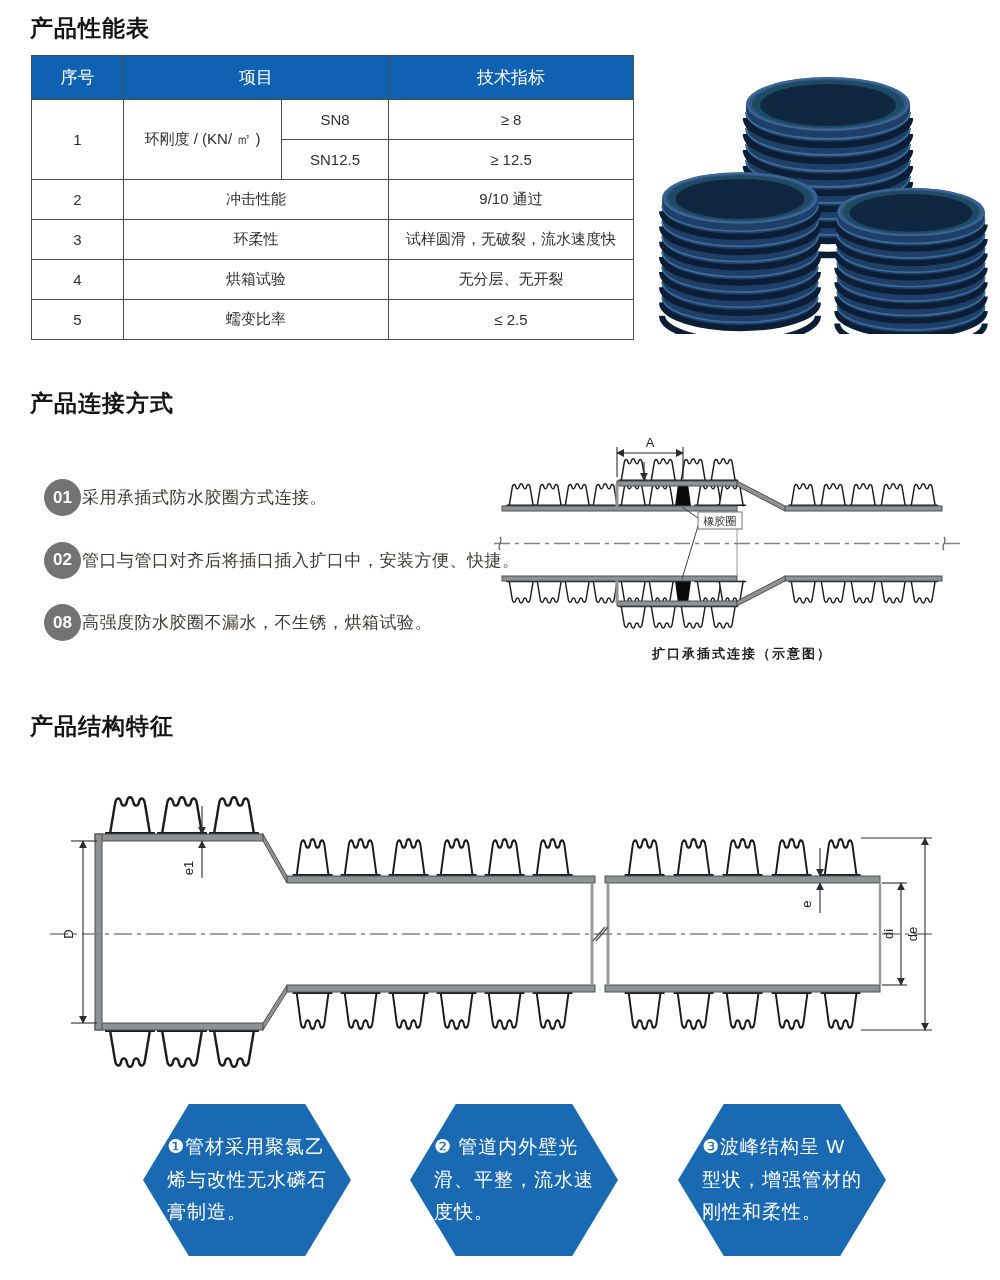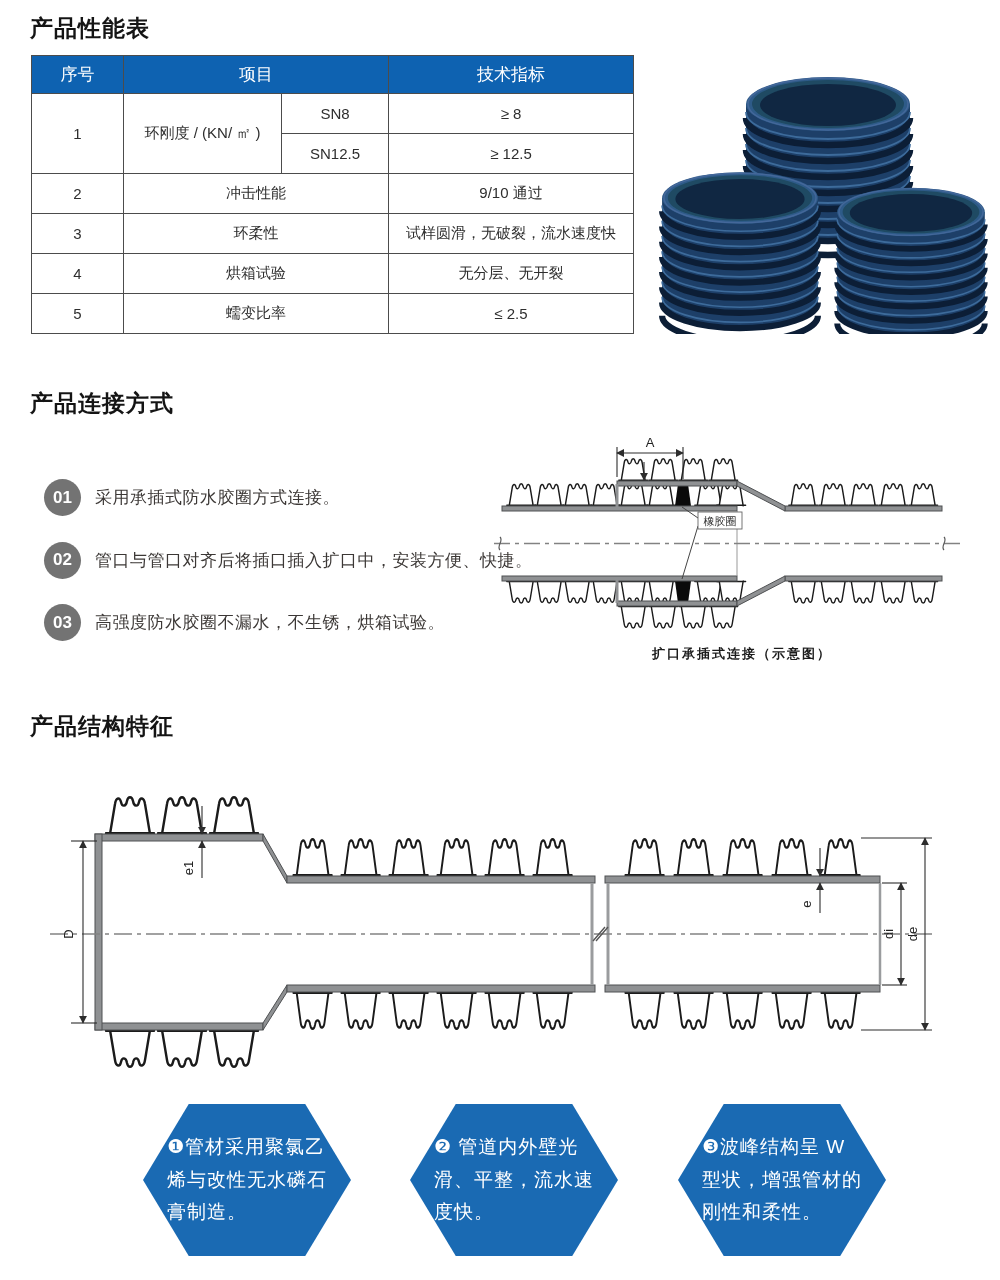--- a/index.html
+++ b/index.html
@@ -4,33 +4,33 @@
 <style>
   * { margin:0; padding:0; box-sizing:border-box; }
   html,body { background:#fff; }
   body { font-family:"Liberation Sans","DejaVu Sans",sans-serif; color:#222; }
   .page { position:relative; width:1000px; height:1280px; background:#fff; overflow:hidden; }
 
   .sec-title { position:absolute; left:30px; font-size:23px; font-weight:700; color:#141414; letter-spacing:1px; }
 
   
   .perf-table { position:absolute; left:31px; top:55px; width:602px; border-collapse:collapse; table-layout:fixed; }
-  .perf-table th, .perf-table td { border:1.6px solid #4c4c4c; text-align:center; vertical-align:middle; padding:4px 6px; }
+  .perf-table th, .perf-table td { border:1.6px solid #4c4c4c; text-align:center; vertical-align:middle; padding:10px 6px; }
   .perf-table th { background:#0e62b1; color:#fff; font-size:17px; font-weight:500; height:38px; }
   .perf-table td { font-size:15px; color:#2e2e2e; height:40px; }
 
   
   .photo { position:absolute; left:648px; top:38px; }
 
   
   .conn-items { position:absolute; left:44px; top:479px; }
   .conn-item { display:flex; align-items:center; height:37px; margin-bottom:25.5px; }
   .conn-badge { width:37px; height:37px; border-radius:50%; background:#737373; color:#fff;
                 font-size:17px; font-weight:700; display:flex; align-items:center; justify-content:center; flex:0 0 37px; }
-  .conn-text { margin-left:14px; font-size:17px; color:#3c3836; letter-spacing:0.5px; white-space:nowrap; }
+  .conn-text { margin-left:1px; font-size:17px; color:#3c3836; letter-spacing:0.5px; white-space:nowrap; }
   .conn-svg { position:absolute; left:492px; top:433px; }
   .conn-caption { position:absolute; left:492px; top:645px; width:500px; text-align:center;
                   font-size:13px; font-weight:700; color:#1c1c1c; letter-spacing:2px; }
 
   
   .struct-svg { position:absolute; left:35px; top:788px; }
 
   
   .hex { position:absolute; top:1104px; width:208px; height:152px; background:#1a6ab3;
          clip-path:polygon(0% 50%, 22% 0%, 78% 0%, 100% 50%, 78% 100%, 22% 100%);
@@ -191,21 +191,21 @@
   <div class="conn-items">
     <div class="conn-item">
       <div class="conn-badge">01</div>
       <div class="conn-text">采用承插式防水胶圈方式连接。</div>
     </div>
     <div class="conn-item">
       <div class="conn-badge">02</div>
       <div class="conn-text">管口与管口对齐后将插口插入扩口中，安装方便、快捷。</div>
     </div>
     <div class="conn-item">
-      <div class="conn-badge">03</div>
+      <div class="conn-badge">08</div>
       <div class="conn-text">高强度防水胶圈不漏水，不生锈，烘箱试验。</div>
     </div>
   </div>
 
   <svg class="conn-svg" width="500" height="212" viewBox="0 0 500 212">
 
     <g>
       <use href="#ribT" transform="translate(16,50) scale(0.6)"></use>
       <use href="#ribT" transform="translate(44,50) scale(0.6)"></use>
       <use href="#ribT" transform="translate(72,50) scale(0.6)"></use>

